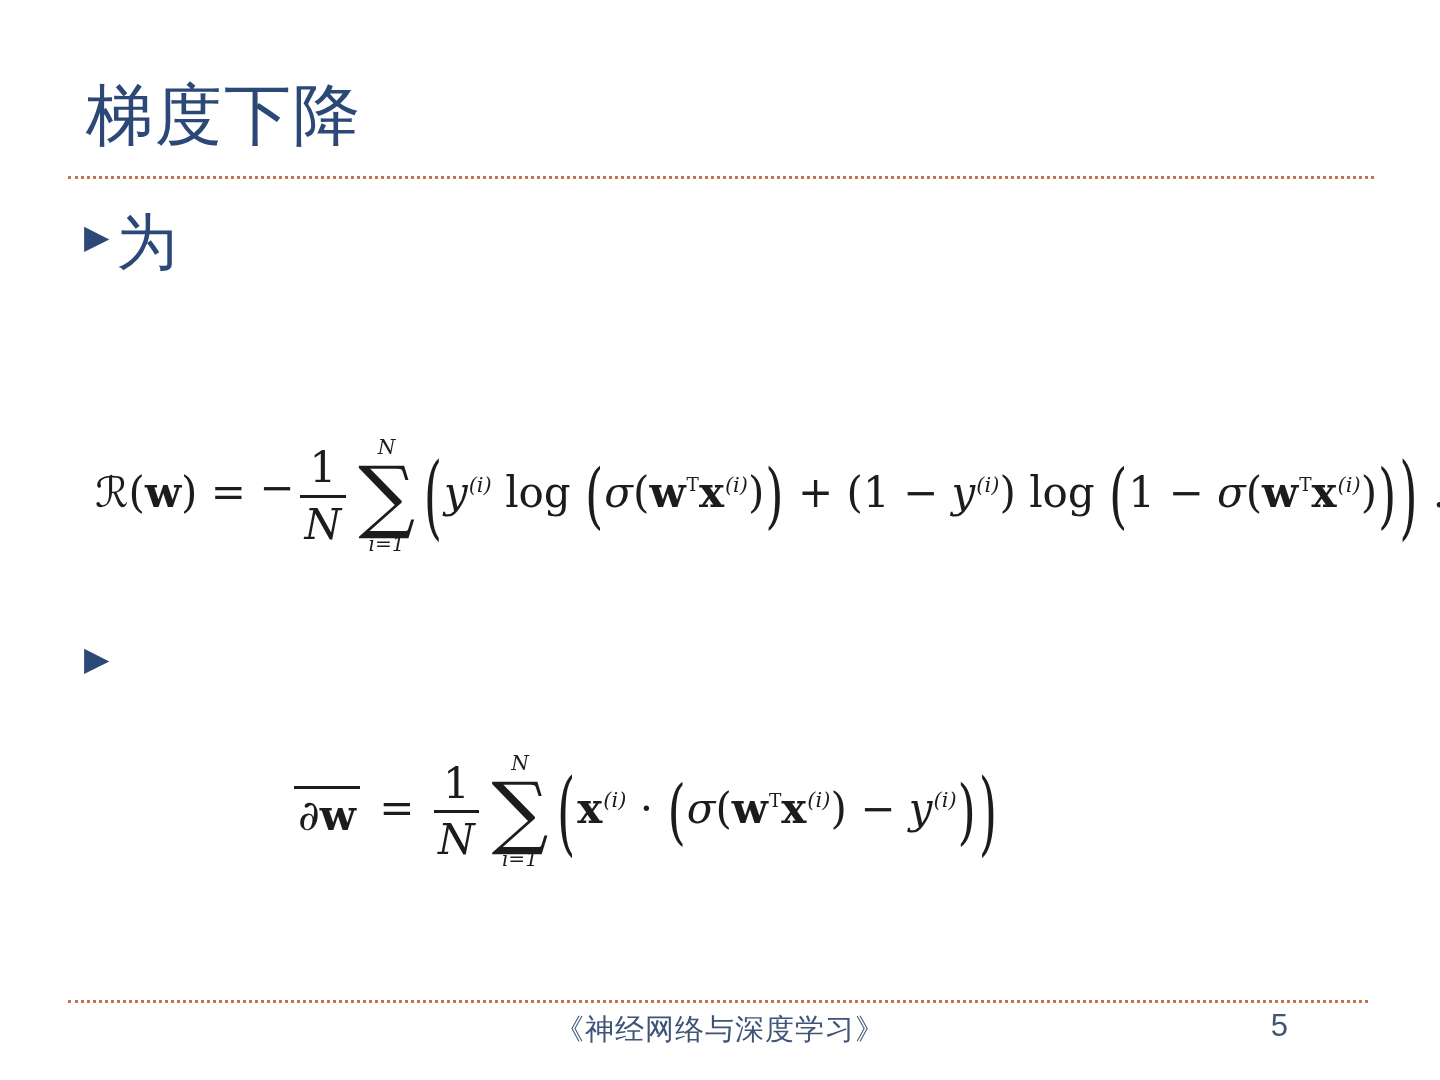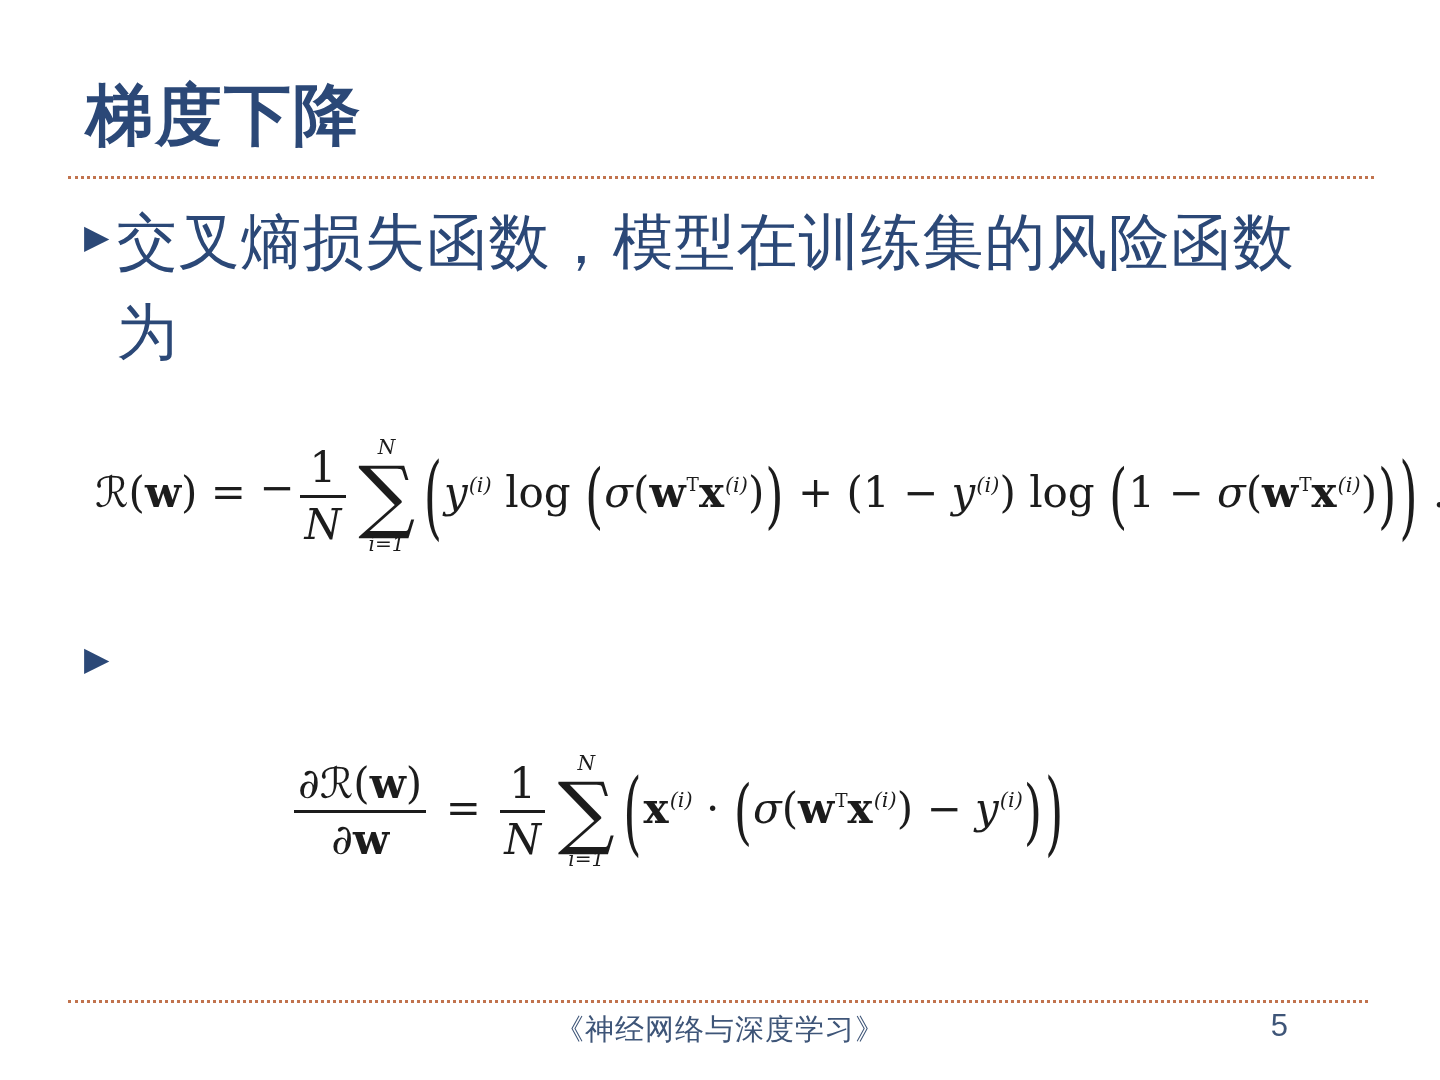--- a/index.html
+++ b/index.html
@@ -8,21 +8,21 @@
   :root{
     --navy:#2B4877;
     --rust:#C1734E;
     --ink:#1c1c1c;
     --footer:#3E5578;
   }
   .slide{position:absolute;inset:0;background:#fff;}
 
   .title{
     position:absolute;left:86px;top:78px;
-    font-size:67px;line-height:1.1;font-weight:700;
+    font-size:67px;line-height:1.1;font-weight:400;
     color:var(--navy);letter-spacing:2px;margin:0;
   }
   .rule{position:absolute;height:0;border-top:3px dotted var(--rust);}
   .title-rule{left:68px;top:176px;width:1306px;}
   .footer-rule{left:68px;top:1000px;width:1300px;}
 
   .bullet{position:absolute;display:flex;align-items:flex-start;color:var(--navy);}
   .b1{left:84px;top:197px;width:1290px;}
   .b2{left:84px;top:619px;width:900px;}
   .marker{font-size:33px;line-height:1;margin-top:23px;margin-right:7px;color:var(--navy);}
@@ -74,21 +74,20 @@
 <body>
 
 <div class="slide">
 
   <h1 class="title">梯度下降</h1>
   <div class="rule title-rule"></div>
 
   <div class="bullet b1">
     <span class="marker">▶</span>
     <div class="btext">
-      <span class="bline">交叉熵损失函数，模型在训练集的风险函数</span>
       <span class="bline">为</span>
     </div>
   </div>
 
   <div class="formula-wrap f1">
     <div class="formula"><span class="scr">ℛ</span><span>(</span><span class="bf">w</span><span>) = </span><span class="ax">−</span><span class="frac">
           <span class="num"><span>1</span></span>
           <span class="bar"></span>
           <span class="den"><span class="it">N</span></span>
         </span><span class="sum">
@@ -97,21 +96,20 @@
           <span class="lim">i=1</span>
         </span><span class="Big">(</span><span class="it">y</span><sup>(i)</sup><span> log </span><span class="big">(</span><span class="it">σ</span><span>(</span><span class="bf">w</span><sup class="up">T</sup><span class="bf">x</span><sup>(i)</sup><span>)</span><span class="big">)</span><span> + (1 − </span><span class="it">y</span><sup>(i)</sup><span>) log </span><span class="big">(</span><span>1 − </span><span class="it">σ</span><span>(</span><span class="bf">w</span><sup class="up">T</sup><span class="bf">x</span><sup>(i)</sup><span>)</span><span class="big">)</span><span class="Big">)</span><span> .</span></div>
   </div>
 
   <div class="bullet b2">
     <span class="marker">▶</span>
   </div>
 
   <div class="formula-wrap f2">
     <div class="formula"><span class="frac">
-          <span class="num"><span>∂</span><span class="scr">ℛ</span><span>(</span><span class="bf">w</span><span>)</span></span>
           <span class="bar"></span>
           <span class="den"><span>∂</span><span class="bf">w</span></span>
         </span><span> = </span><span class="frac">
           <span class="num"><span>1</span></span>
           <span class="bar"></span>
           <span class="den"><span class="it">N</span></span>
         </span><span class="sum">
           <span class="lim">N</span>
           <span class="sigma">∑</span>
           <span class="lim">i=1</span>

